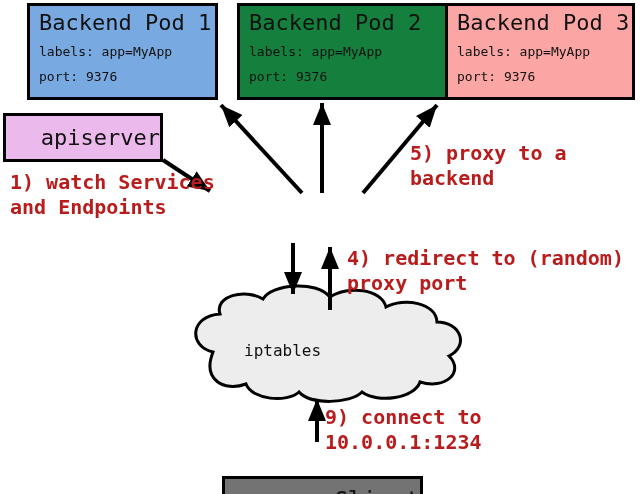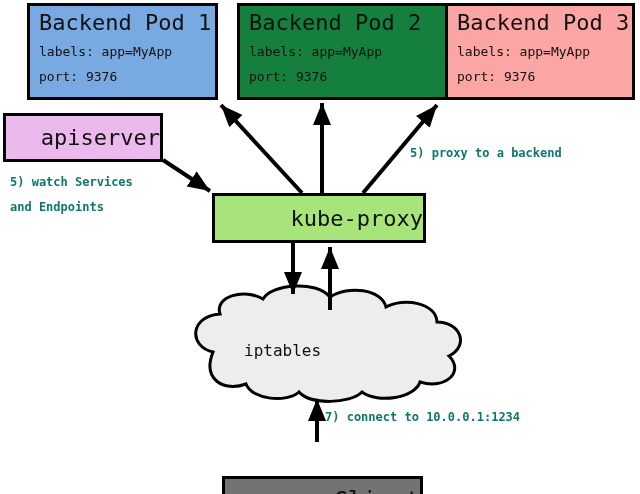--- a/index.html
+++ b/index.html
@@ -22,24 +22,24 @@
   .pod-title { font-size: 22px; line-height: 29px; letter-spacing: 0px; white-space: nowrap; }
   .pod-line  { font-size: 13px; line-height: 25px; white-space: nowrap; }
   .pod-line.first { margin-top: 2px; }
   .titlebox {
     display: flex; align-items: center; justify-content: flex-end;
     font-size: 22px; white-space: nowrap;
   }
   .client-box { font-size: 24px; }
   .step {
     position: absolute;
-    font-size: 12px;
+    font-size: 20px;
     font-weight: bold;
     line-height: 25px;
-    color: #0f766e;
+    color: #b91c1c;
     white-space: pre-line;
   }
   .cloud-label {
     position: absolute;
     left: 244px; top: 341px; width: 142px;
     text-align: left;
     font-size: 16px;
     color: #111;
   }
   svg line { stroke: #000; stroke-width: 4; }
@@ -94,28 +94,27 @@
   <div class="box pod" style="left: 445px; top: 3px; width: 190px; height: 97px; background-color: #fca5a5;">
     <div class="pod-title">Backend Pod 3</div>
     <div class="pod-line first">labels: app=MyApp</div>
     <div class="pod-line">port: 9376</div>
   </div>
 
   <div class="box titlebox" style="left: 3px; top: 113px; width: 160px; height: 49px; background-color: rgb(235, 185, 235);">
     <span>apiserver</span>
   </div>
 
-  <div class="box titlebox" style="left: 212px; top: 193px; width: 214px; height: 50px; background-color: rgb(167, 229, 122);">
-    <span>kube-proxy</span>
-  </div>
 
   <div class="box titlebox client-box" style="left: 222px; top: 442px; width: 201px; height: 49px; background-color: #737373; margin-top: 34px;">
     <span>Client</span>
   </div>
 
   <div class="cloud-label">iptables</div>
 
-  <div class="step" style="left:10px; top:170px;">5) watch Services
+  <div class="step" style="left:10px; top:170px;">1) watch Services
 and Endpoints</div>
-  <div class="step" style="left:325px; top:405px;">7) connect to 10.0.0.1:1234</div>
+  <div class="step" style="left:325px; top:405px;">9) connect to 10.0.0.1:1234</div>
+  <div class="step" style="left:347px; top:246px;">4) redirect to (random)
+proxy port</div>
   <div class="step" style="left:410px; top:141px;">5) proxy to a backend</div>
 
 </div>
 
 </body></html>

